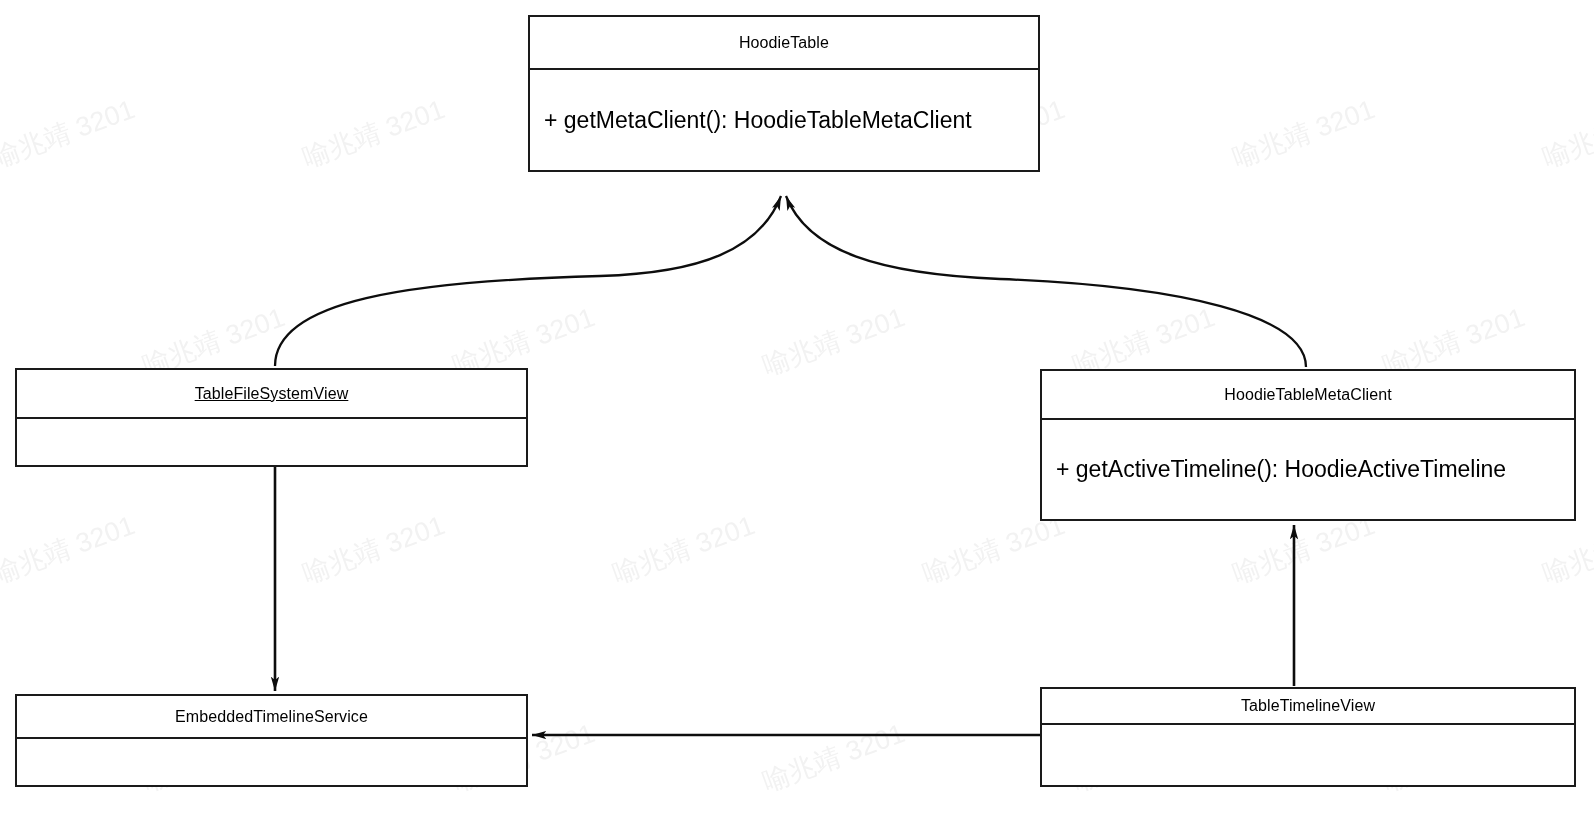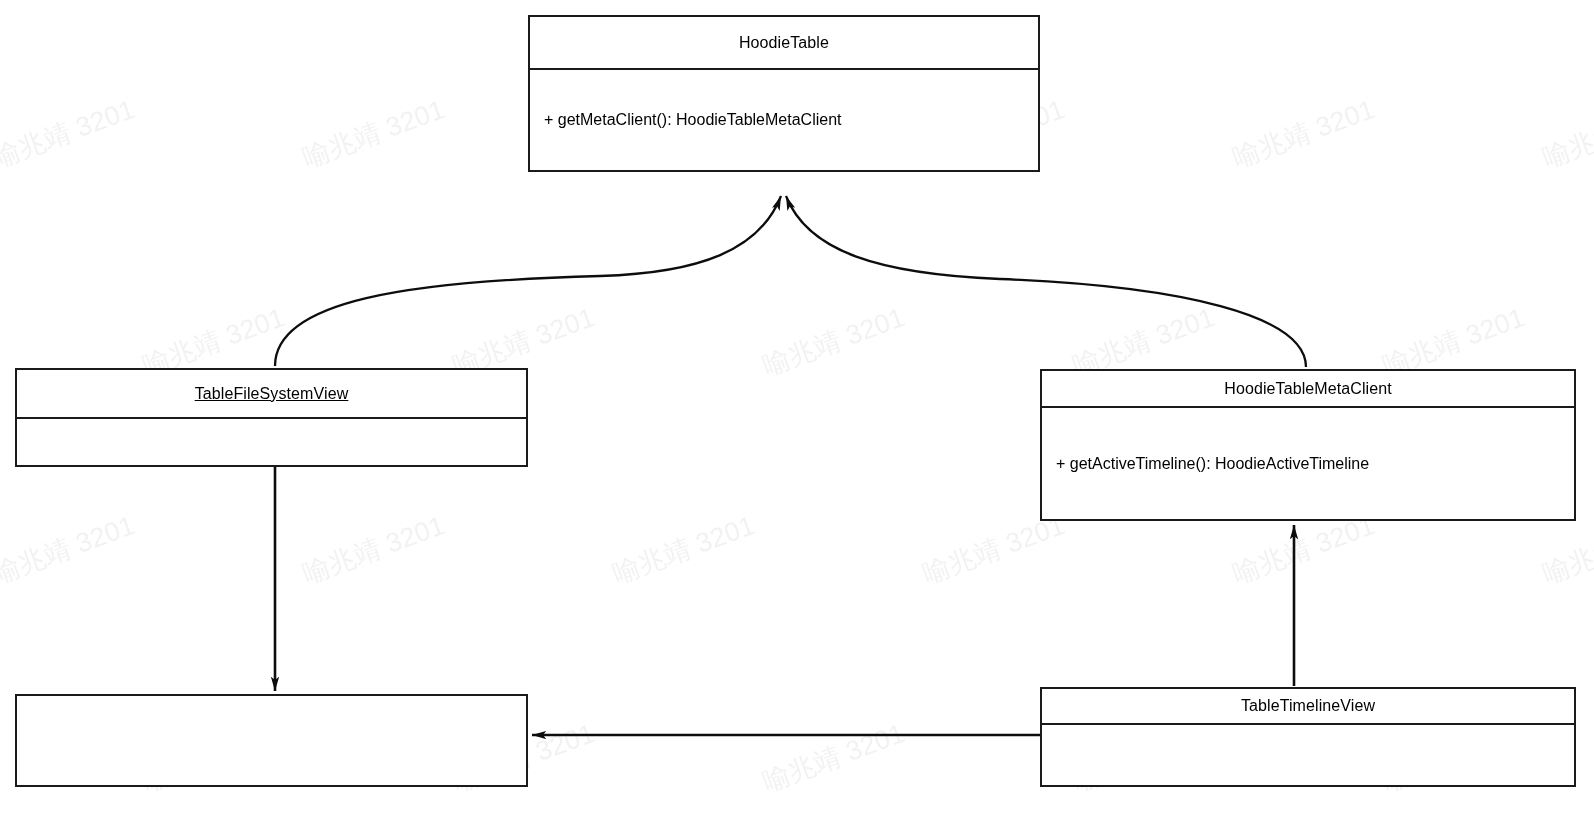--- a/index.html
+++ b/index.html
@@ -71,21 +71,21 @@
   }
   .uml-body {
     flex: 1 1 auto;
     display: flex;
     flex-direction: column;
     justify-content: center;
     background: #ffffff;
     box-sizing: border-box;
   }
   .uml-member {
-    font-size: 16px;
+    font-size: 23px;
     color: #000000;
     padding: 0 0 0 14px;
     white-space: nowrap;
     line-height: 1.0;
   }
   .uml-body.with-members {
     justify-content: space-around;
     padding: 6px 0;
   }
   .uml-body.empty { min-height: 46px; }
@@ -151,29 +151,32 @@
   </div>
 
   <div class="uml-class" style="left:15px; top:368px; width:513px; height:99px;">
     <div class="uml-header" style="height:50px;text-decoration:underline;">
       <span class="uml-name">TableFileSystemView</span>
     </div>
     <div class="uml-body empty"></div>
   </div>
 
   <div class="uml-class" style="left:1040px; top:369px; width:536px; height:152px;">
-    <div class="uml-header" style="height:37px;">
+    <div class="uml-header" style="height:49px;">
       <span class="uml-name">HoodieTableMetaClient</span>
     </div>
     <div class="uml-body with-members">
       <div class="uml-member">+ getActiveTimeline(): HoodieActiveTimeline</div>
     </div>
   </div>
 
   <div class="uml-class" style="left:15px; top:694px; width:513px; height:93px;">
+    <div class="uml-header" style="height:43px;">
+      <span class="uml-name">EmbeddedTimelineService</span>
+    </div>
     <div class="uml-body empty"></div>
   </div>
 
   <div class="uml-class" style="left:1040px; top:687px; width:536px; height:100px;">
     <div class="uml-header" style="height:36px;">
       <span class="uml-name">TableTimelineView</span>
     </div>
     <div class="uml-body empty"></div>
   </div>
 

